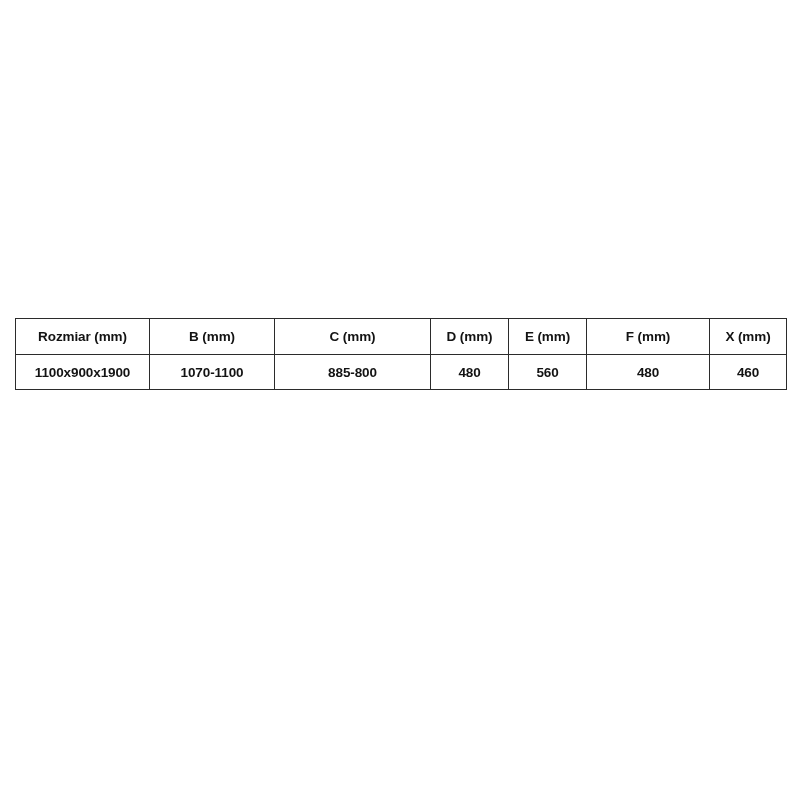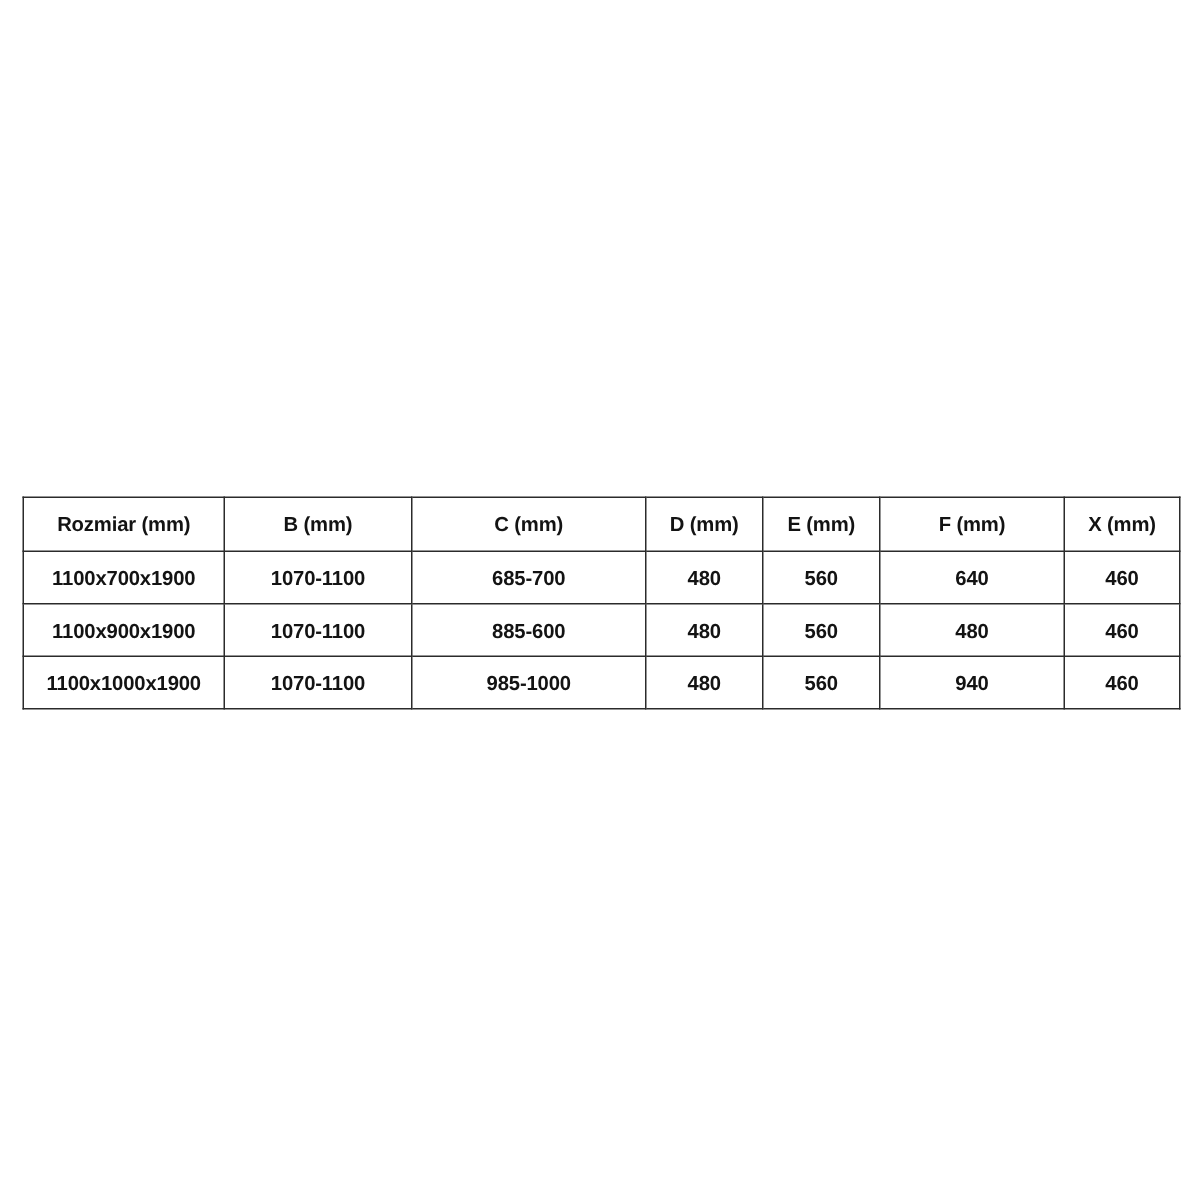--- a/index.html
+++ b/index.html
@@ -10,21 +10,21 @@
     width: 800px;
     height: 800px;
     background: #ffffff;
     font-family: "Liberation Sans", sans-serif;
     position: relative;
     overflow: hidden;
   }
   .sheet {
     position: absolute;
     left: 0;
-    top: 18px;
+    top: 5px;
     width: 800px;
     height: 607px;
     background: #ffffff;
   }
   .spec-table-wrap {
     position: absolute;
     left: 15px;
     top: 313px;
     width: 771px;
   }
@@ -78,42 +78,24 @@
           <th>B (mm)</th>
           <th>C (mm)</th>
           <th>D (mm)</th>
           <th>E (mm)</th>
           <th>F (mm)</th>
           <th>X (mm)</th>
         </tr>
       </thead>
       <tbody>
         <tr>
-          <td>1100x700x1900</td>
-          <td>1070-1100</td>
-          <td>685-700</td>
-          <td>480</td>
-          <td>560</td>
-          <td>640</td>
-          <td>460</td>
-        </tr>
-        <tr>
           <td>1100x900x1900</td>
           <td>1070-1100</td>
-          <td>885-600</td>
+          <td>885-800</td>
           <td>480</td>
           <td>560</td>
           <td>480</td>
-          <td>460</td>
-        </tr>
-        <tr>
-          <td>1100x1000x1900</td>
-          <td>1070-1100</td>
-          <td>985-1000</td>
-          <td>480</td>
-          <td>560</td>
-          <td>940</td>
           <td>460</td>
         </tr>
       </tbody>
     </table>
   </div>
 </div>
 
 </body></html>

